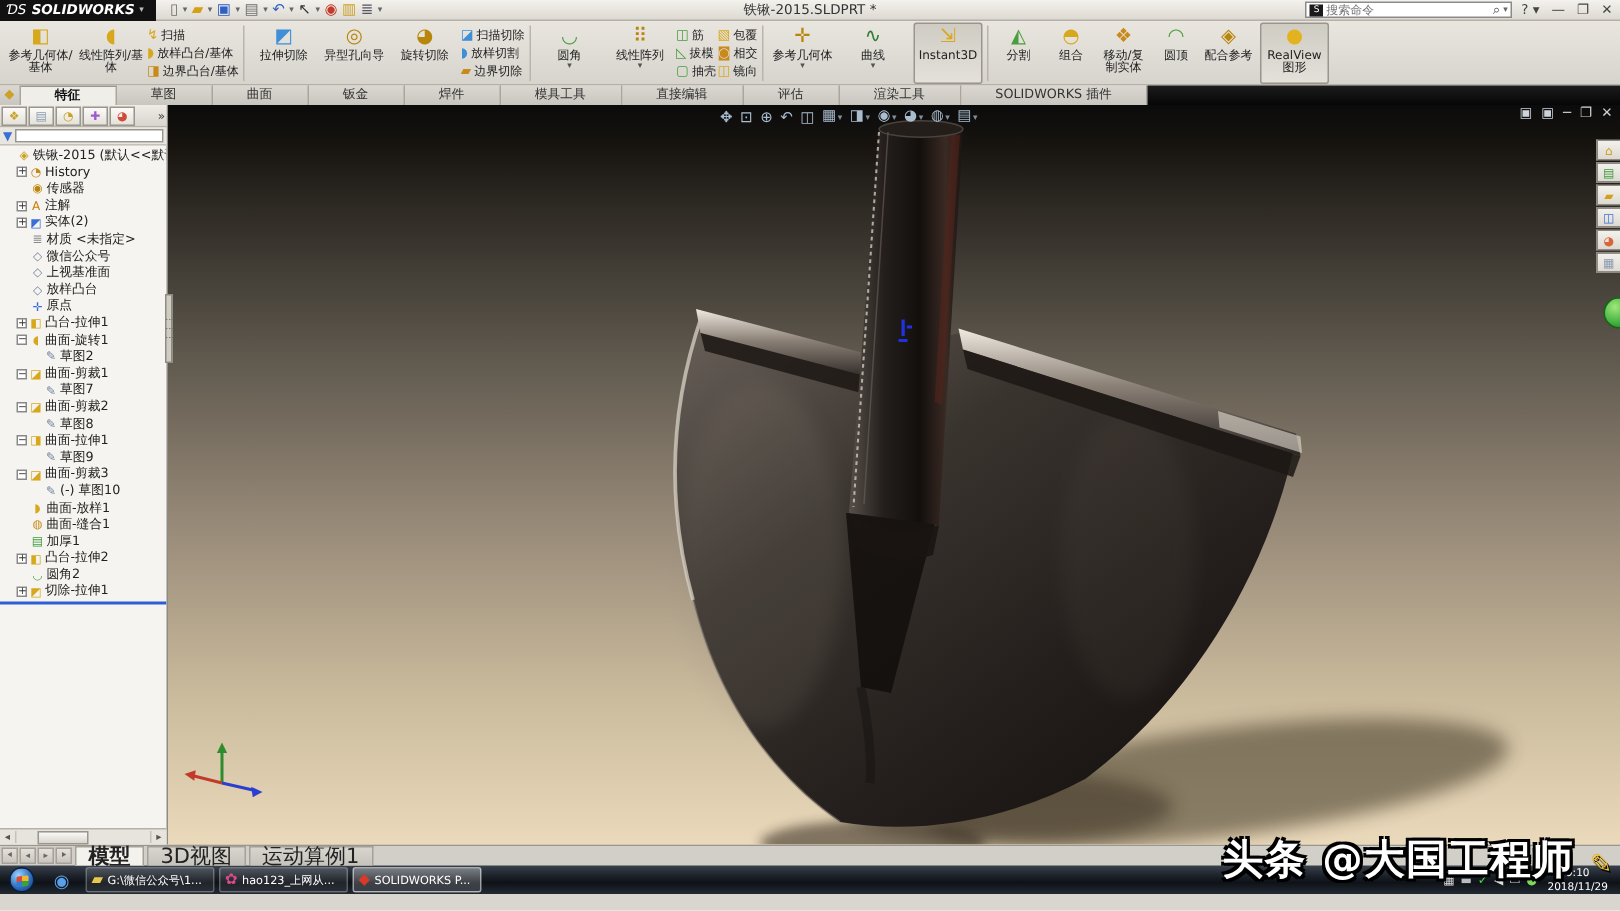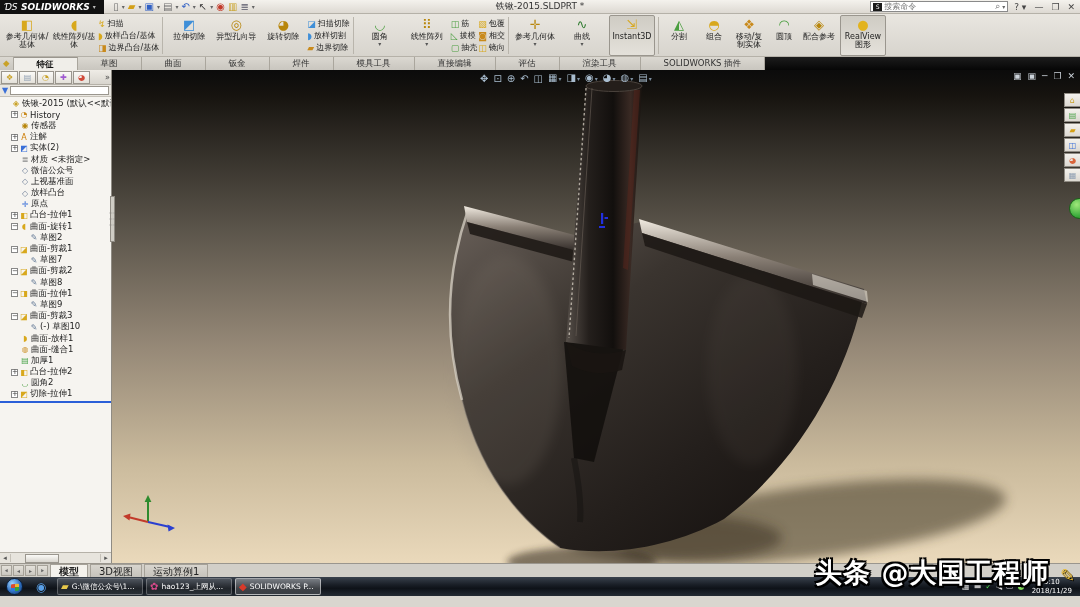--- a/index.html
+++ b/index.html
@@ -88,21 +88,21 @@
   .tp-btn { width:16px; height:14px; background:linear-gradient(#f3f1ec,#ddd9d2); border:1px solid #8f8b83;
     border-right:none; font-size:8px; text-align:center; line-height:13px; }
   .green-badge { position:absolute; right:-10px; top:128px; width:21px; height:21px; border-radius:50%;
     background:radial-gradient(circle at 35% 30%, #9fe87a, #3fae3f 60%, #1d7a1d); border:1px solid #156515;
     color:#fff; font-size:6px; text-align:center; line-height:21px; }
 
   
   .doctabs { height:14px; background:#d2cfc8; border-top:1px solid #9a968e; display:flex; align-items:center; }
   .dt-nav { width:11px; height:11px; background:linear-gradient(#e4e1da,#c9c6bf); border:1px solid #a5a198;
     font-size:6px; line-height:10px; text-align:center; color:#666; margin-left:1px; }
-  .dt-tab { padding:0 8px; height:13px; line-height:13px; font-size:10px; background:linear-gradient(#d8d5ce,#c6c3bc);
+  .dt-tab { padding:0 8px; height:13px; line-height:13px; font-size:14px; background:linear-gradient(#d8d5ce,#c6c3bc);
     border:1px solid #a5a198; border-bottom:none; margin-left:2px; white-space:nowrap;text-align:center; }
   .dt-tab.active { background:#f4f2ed; font-weight:700; }
   .statusbar { height:11px; background:#eceae4; border-top:1px solid #b8b5ae; font-size:8px; color:#333;
     display:flex; align-items:center; padding-left:4px; }
   .taskbar { height:19px; background:linear-gradient(#39414c, #1a1f27 40%, #0e1218 60%, #232a33);
     display:flex; align-items:center; padding:0 2px; }
   .start-orb { width:17px; height:17px; border-radius:50%; margin:0 6px 0 4px; position:relative;
     background:radial-gradient(circle at 35% 30%, #9fd4ff, #2f6fbf 55%, #123a73); border:1px solid #0a1f3d; flex:none; }
   .start-orb .flag { position:absolute; left:4px; top:5px; width:8px; height:7px;
     background:conic-gradient(from 0deg, #f2b431 0 25%, #3aa335 0 50%, #2f7bd9 0 75%, #d94a31 0 100%);

